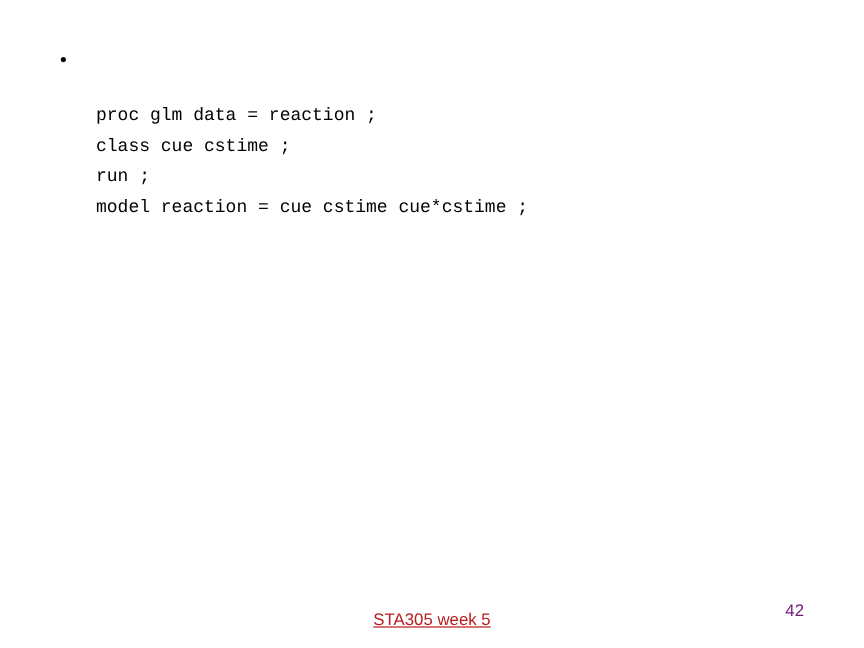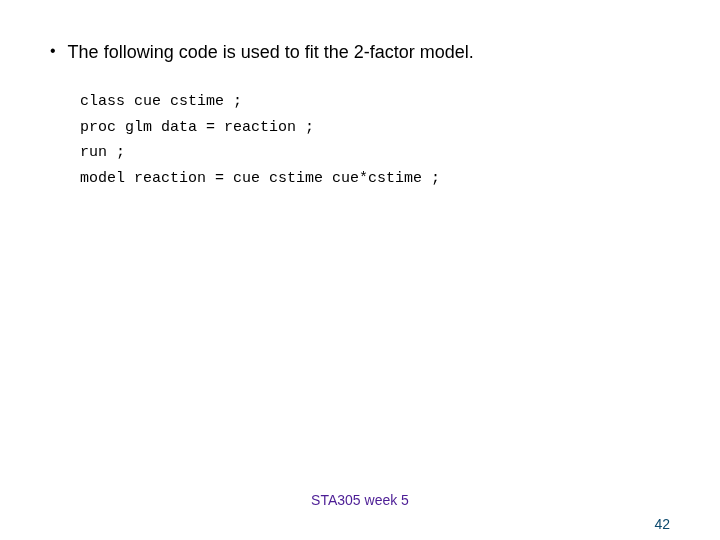--- a/index.html
+++ b/index.html
@@ -48,46 +48,46 @@
       color: #000000;
       line-height: 1.7;
     }
 
     .code-line {
       white-space: pre;
     }
 
     .footer-center {
       position: absolute;
-      bottom: 32px;
+      bottom: 16px;
       left: 50%;
       transform: translateX(-50%);
       font-size: 14px;
-      color: #4c1d95;
+      color: #b91c1c;
+      text-decoration: underline;
     }
 
     .footer-right {
       position: absolute;
-      bottom: 8px;
+      bottom: 24px;
       right: 50px;
       font-size: 14px;
-      color: #0c4a6e;
+      color: #701a75;
     }
   </style>
 </head>
 <body>
 
 <div class="slide-content">
   <div class="bullet-point">
     <span class="bullet-dot">•</span>
-    <span class="bullet-text">The following code is used to fit the 2-factor model.</span>
   </div>
 
   <div class="code-block">
+    <div class="code-line">proc glm data = reaction ;</div>
     <div class="code-line">class cue cstime ;</div>
-    <div class="code-line">proc glm data = reaction ;</div>
     <div class="code-line">run ;</div>
     <div class="code-line">model reaction = cue cstime cue*cstime ;</div>
   </div>
 </div>
 
 <div class="footer-center">STA305 week 5</div>
 <div class="footer-right">42</div>
 
 </body></html>

